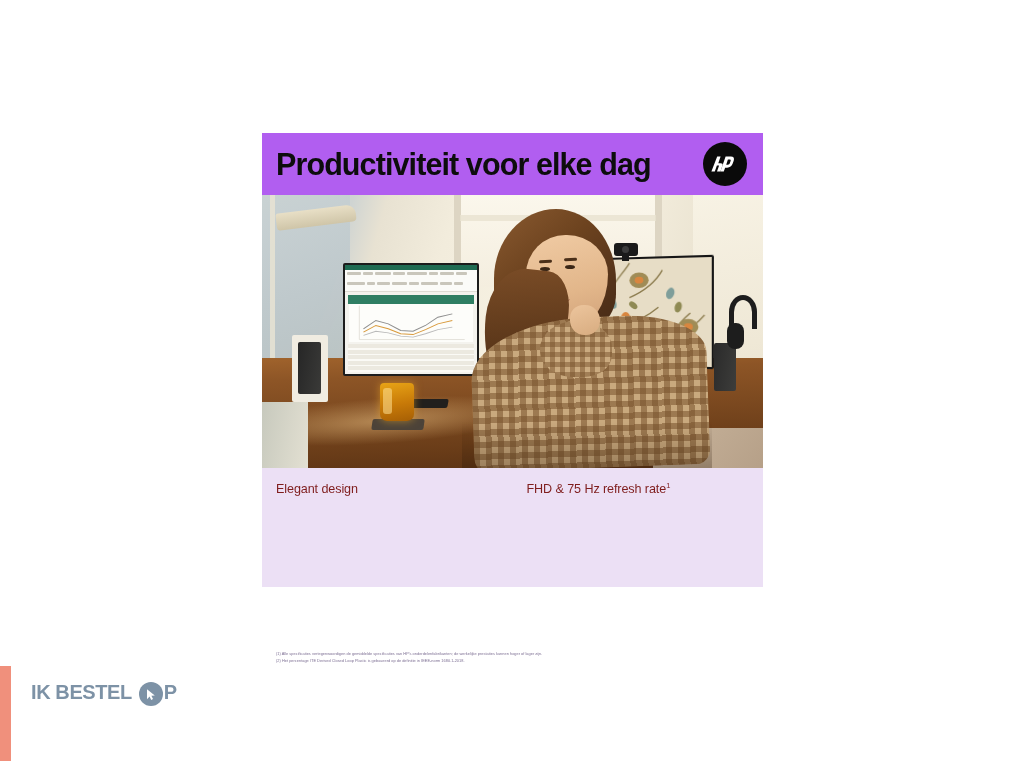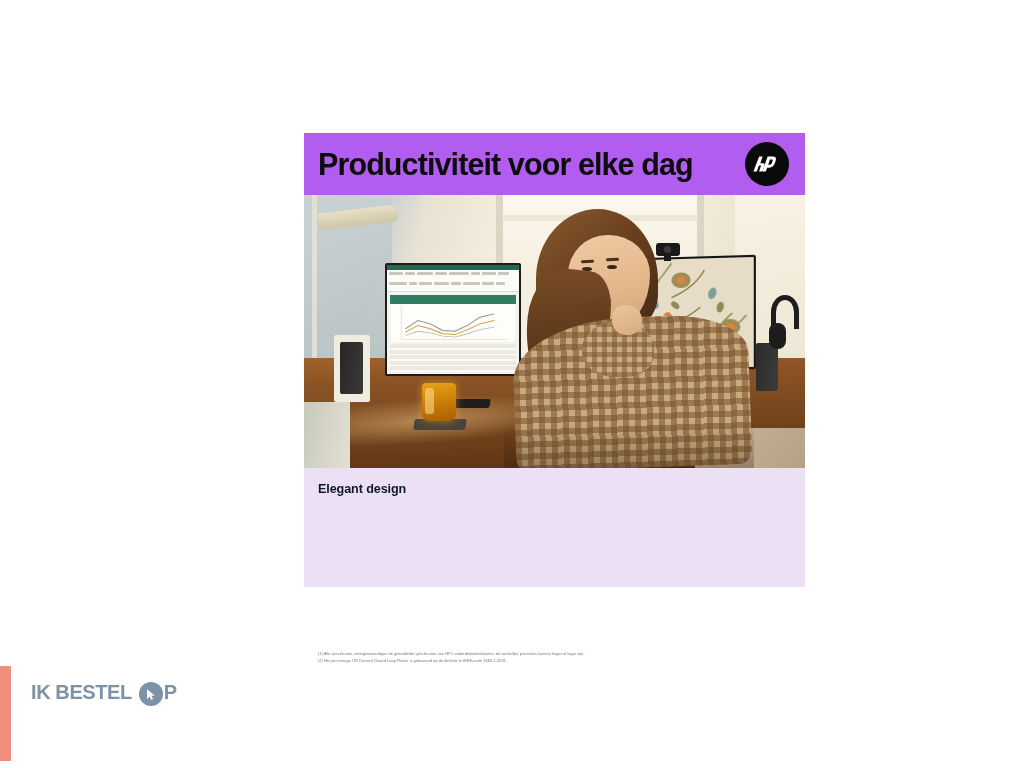--- a/index.html
+++ b/index.html
@@ -14,21 +14,20 @@
   }
 
   
   .product-card {
     position: absolute;
     left: 262px;
     top: 133px;
     width: 501px;
     height: 540px;
     background: #ffffff;
-    margin-left: 42px;
   }
 
   
   .headline-band {
     position: relative;
     height: 62px;
     background: #b15ef0;
     display: flex;
     align-items: center;
     padding: 0 14px 0 14px;
@@ -308,22 +307,22 @@
   .features {
     background: #ece0f5;
     height: 119px;
     padding: 12px 14px 0 14px;
     display: flex;
     gap: 28px;
   }
   .feat-col { flex: 1; }
   .feat-item {
     font-size: 12.6px;
-    color: #0f172a;
-    font-weight: 700;
+    color: #7f1d1d;
+    font-weight: 400;
     letter-spacing: -0.1px;
     padding: 1px 0 5px 0;
     border-bottom: 1.3px solid #121212;
     margin-bottom: 7px;
     line-height: 1.35;
   }
   .feat-item:last-child { border-bottom: none; margin-bottom: 0; }
   .feat-item sup { font-size: 7.5px; vertical-align: super; }
   .footnote-abs {
     position: absolute;
@@ -535,20 +534,21 @@
       <div class="ph-hand"></div>
       <div class="ph-shadow"></div>
     </div>
   </div>
 
   <div class="features">
     <div class="feat-col">
       <div class="feat-item">Elegant design</div>
     </div>
     <div class="feat-col">
+      <div class="feat-item"><span>FHD &amp; 75 Hz refresh rate</span><sup>1</sup></div>
     </div>
   </div>
 
   <div class="footnote-abs">
     <div class="footnote">(1) Alle specificaties vertegenwoordigen de gemiddelde specificaties van HP's onderdelenfabrikanten; de werkelijke prestaties kunnen hoger of lager zijn.</div>
     <div class="footnote">(2) Het percentage ITE Derived Closed Loop Plastic is gebaseerd op de definitie in IEEE-norm 1680.1-2018.</div>
   </div>
 
 </div>
 

